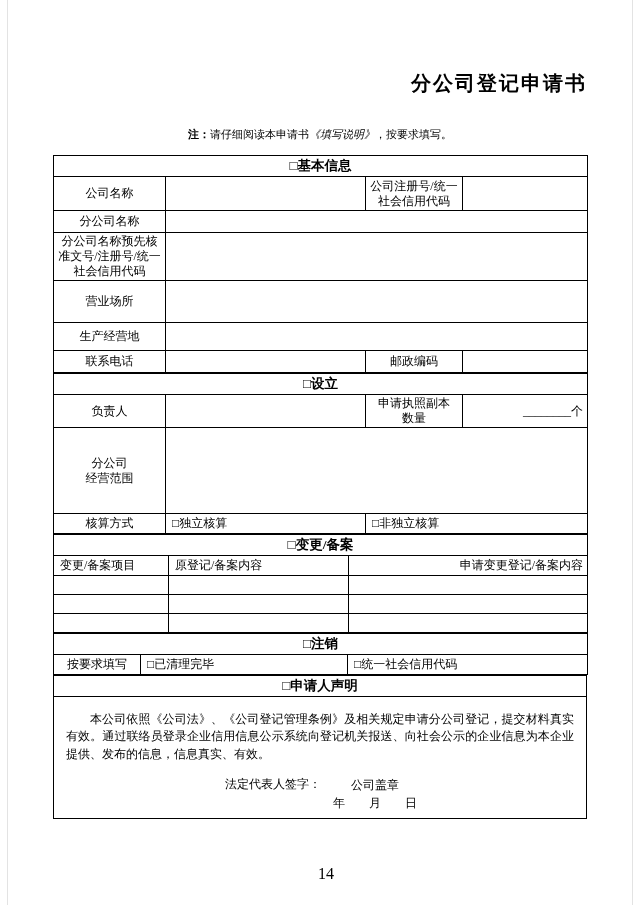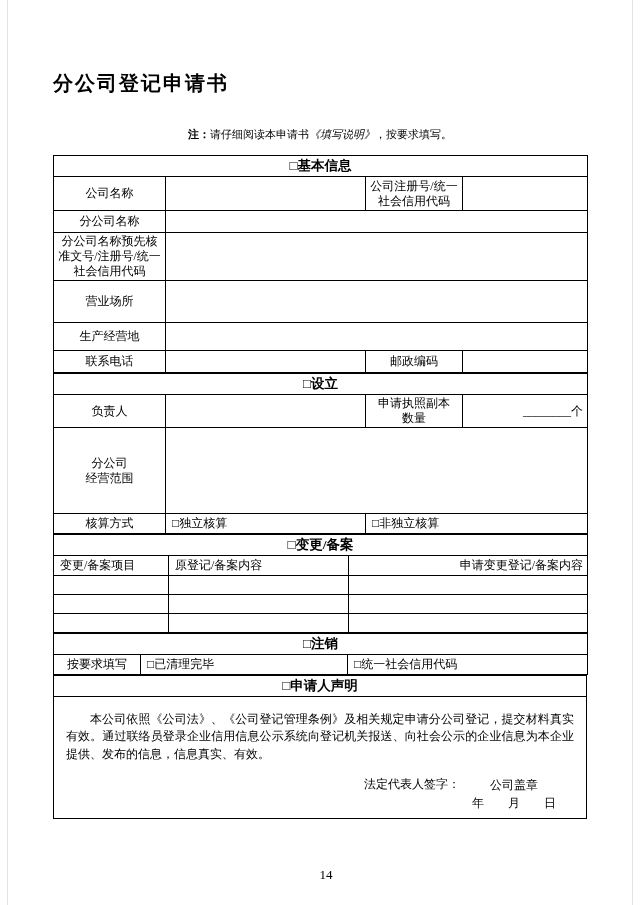--- a/index.html
+++ b/index.html
@@ -15,21 +15,21 @@
     overflow: hidden;
   }
   .edge-line {
     position: absolute; top: 0; bottom: 0; width: 1px; background: #e3e3e3;
   }
   .edge-left { left: 7px; }
   .edge-right { right: 7px; }
 
   .title {
     margin: 0 0 30px 0;
-    text-align: left;
+    text-align: right;
     font-size: 20px;
     font-weight: bold;
     letter-spacing: 2px;
   }
   .note {
     margin: 0 0 13px 0;
     text-align: center;
     font-size: 11px;
   }
   .note b { font-weight: bold; }
@@ -88,34 +88,34 @@
   }
   .decl-text {
     font-size: 12px;
     line-height: 1.45;
     text-align: justify;
     text-indent: 2em;
     margin: 0;
   }
   .decl-sign {
     display: flex;
-    justify-content: flex-end;
+    justify-content: center;
     align-items: flex-start;
     margin-top: 13px;
     padding: 0 18px 0 20px;
     font-size: 12px;
     gap: 12px;
   }
   .seal-block { text-align: center; line-height: 1.5; }
   .page-number {
     position: absolute;
     bottom: 22px;
     left: 12px; right: 0;
     text-align: center;
-    font-size: 13px;
+    font-size: 16px;
   }
 </style>
 </head>
 <body>
 
 <div class="page">
   <div class="edge-line edge-left"></div>
   <div class="edge-line edge-right"></div>
 
   <h1 class="title">分公司登记申请书</h1>

